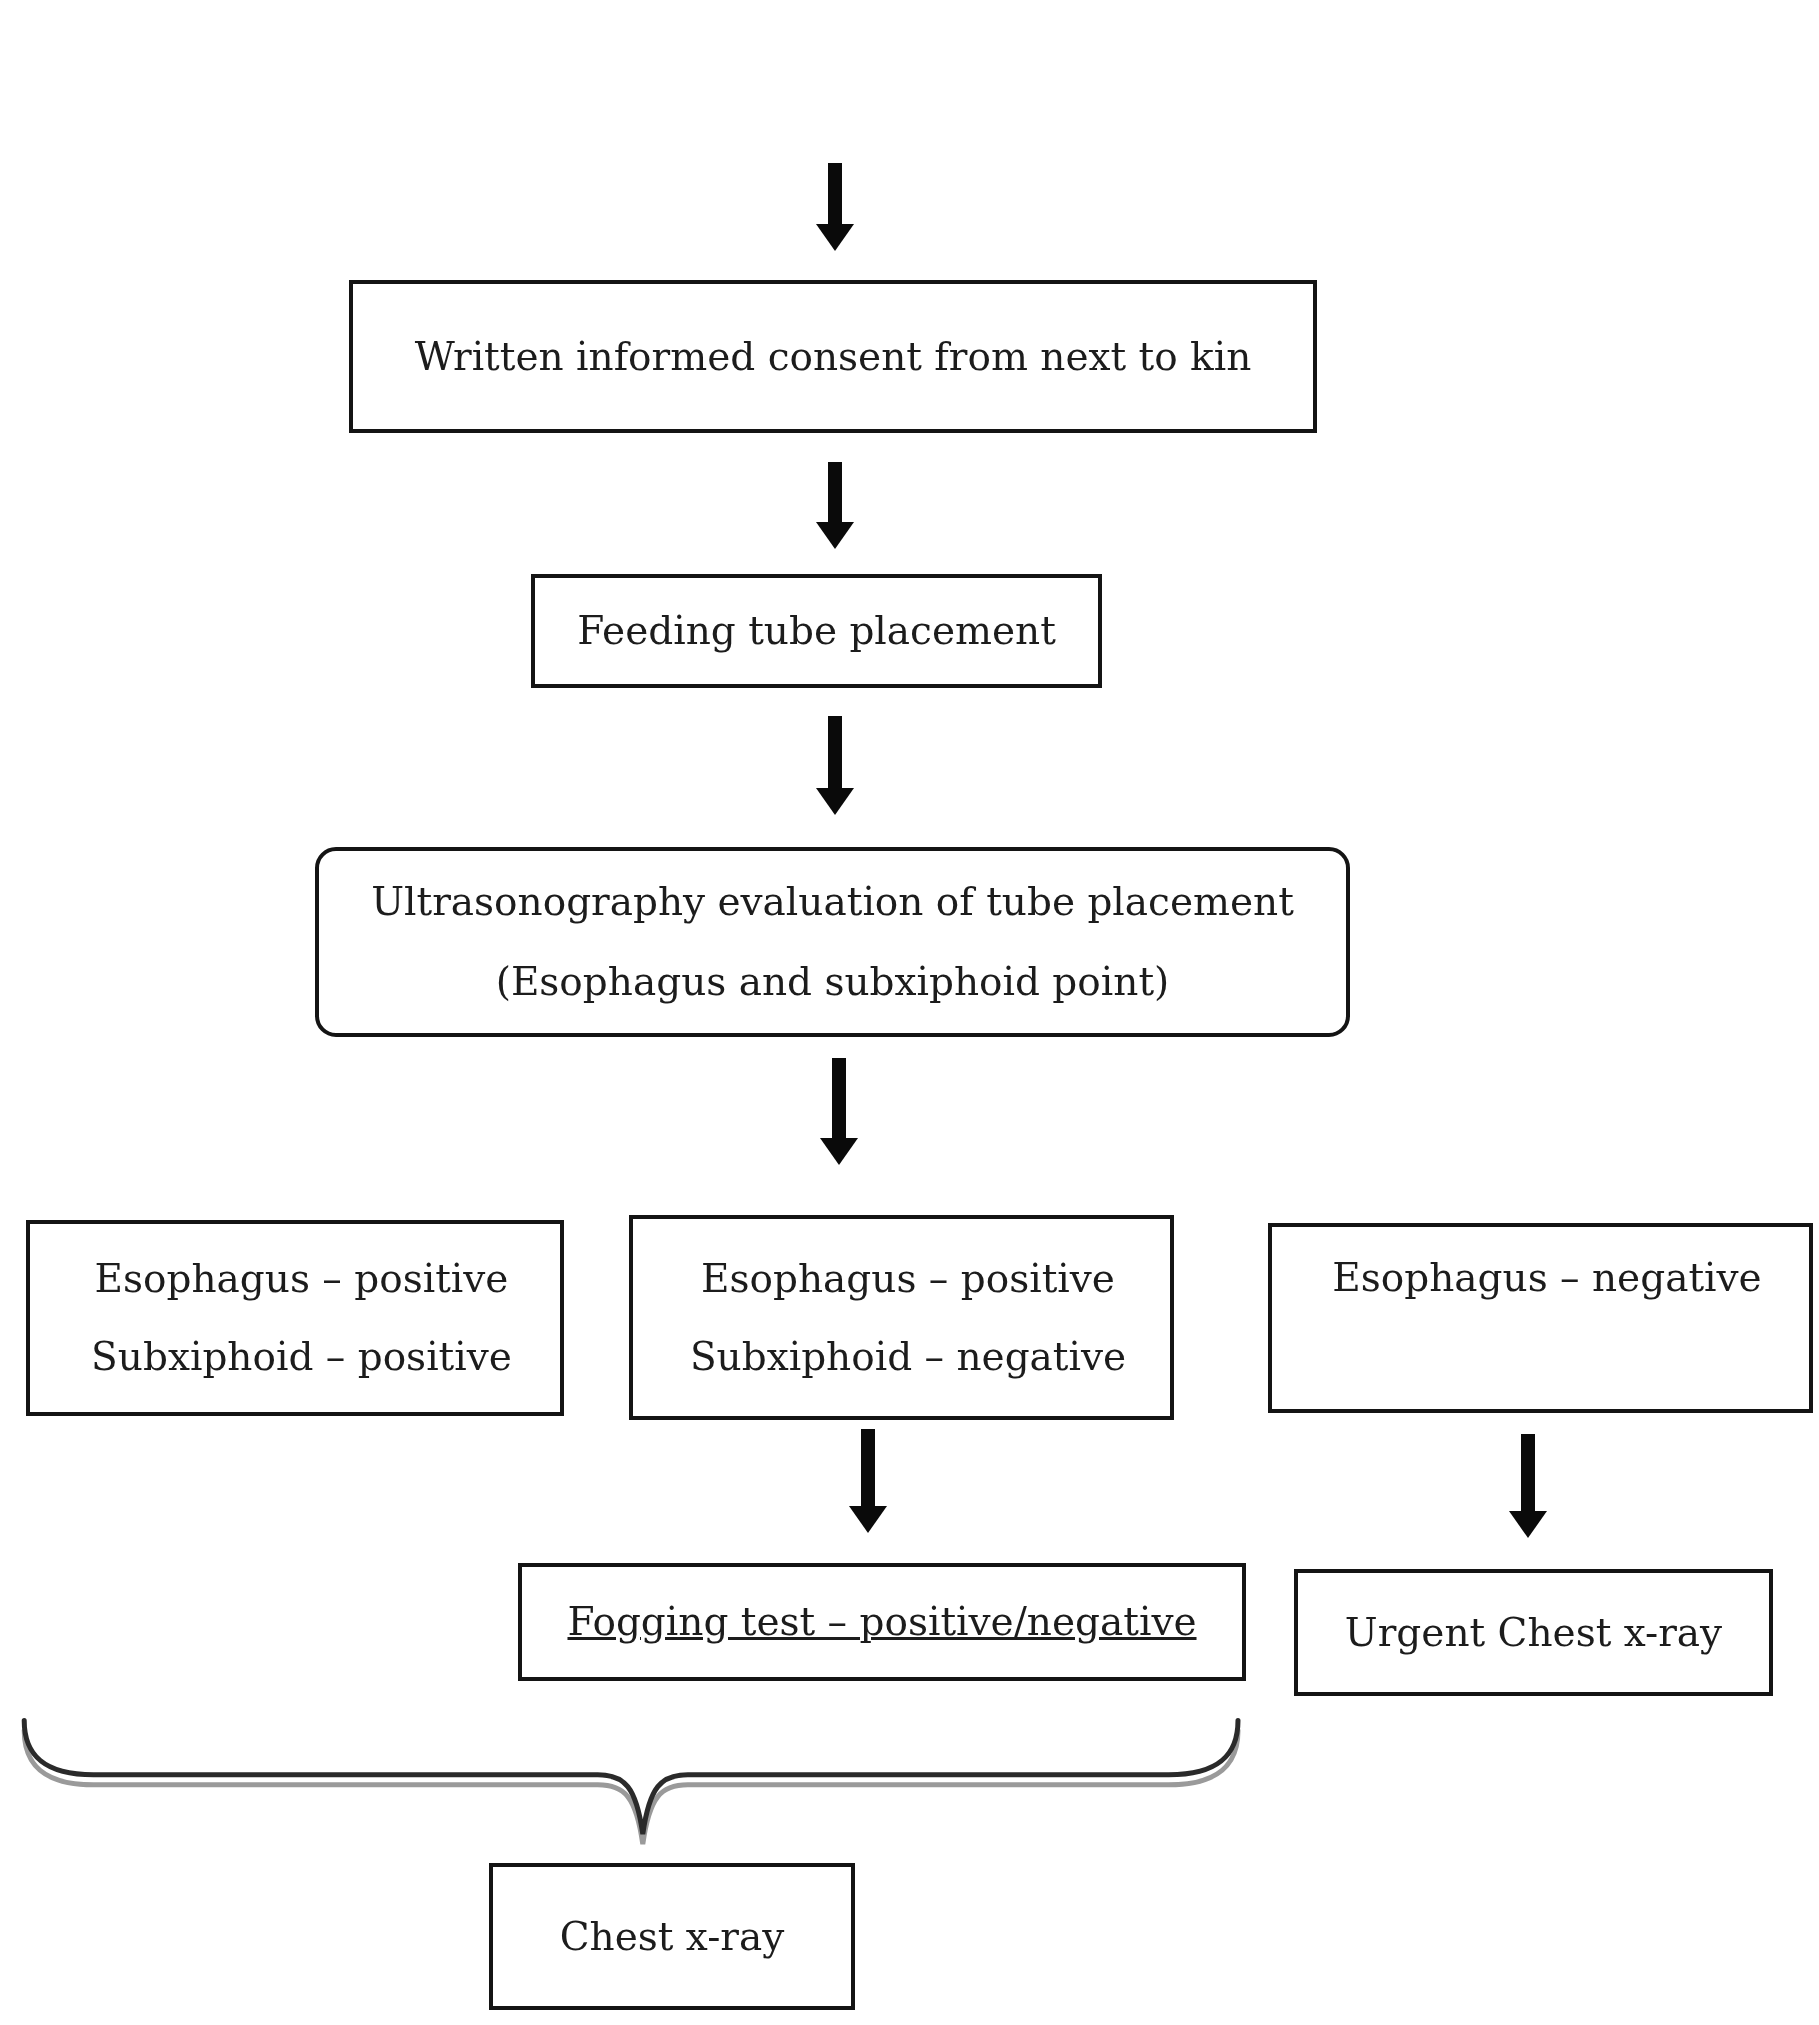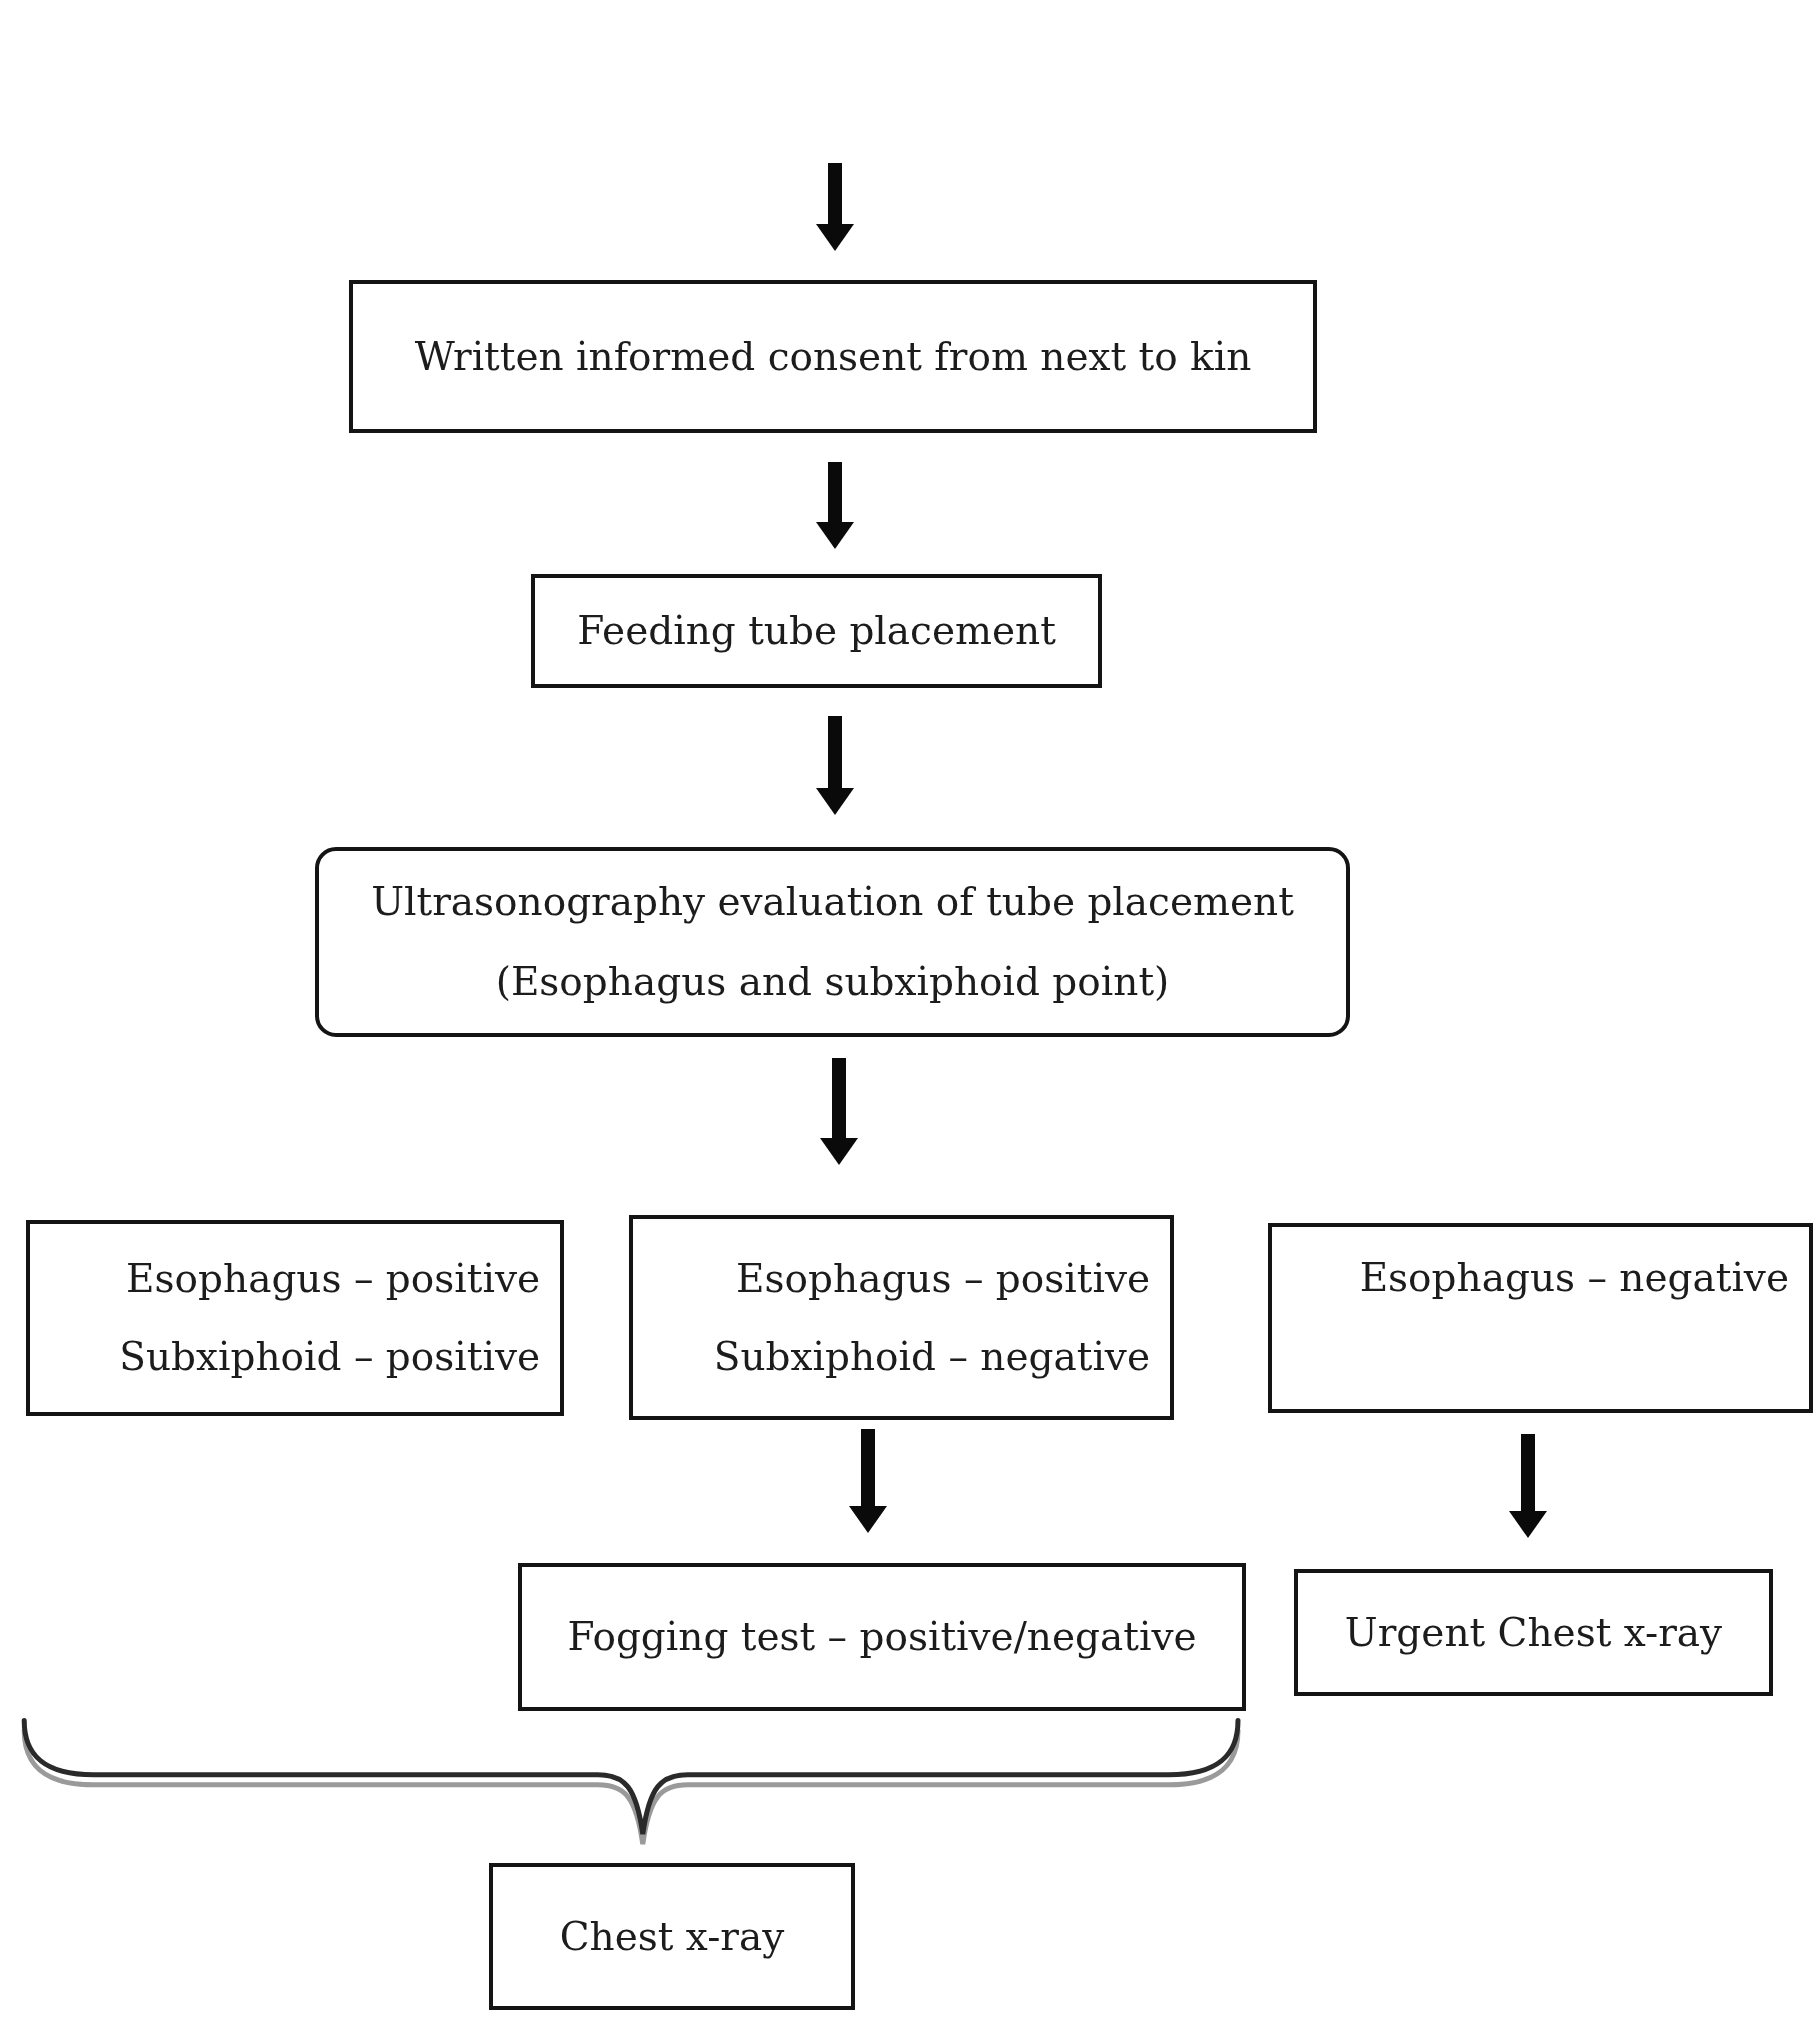--- a/index.html
+++ b/index.html
@@ -19,21 +19,21 @@
     display:flex;
     flex-direction:column;
     align-items:center;
     justify-content:center;
     font-size:39px;
     text-align:center;
   }
   .box span { display:block; line-height:78px; white-space:nowrap; }
   .box.two-line span { line-height:80px; }
   .box.row-box {
-    align-items:flex-end;
+    align-items:center;
     text-align:left;
     padding-left:33px;
     padding-right:20px;
   }
   .box.top-align { justify-content:flex-start; padding-top:11.7px; }
   .arrow { position:absolute; display:flex; flex-direction:column; align-items:center; }
   .arrow .shaft { width:13.4px; background:#0a0a0a; flex:1 1 auto; }
   .arrow .head {
     width:0; height:0;
     border-left:19px solid transparent;
@@ -98,21 +98,21 @@
   <div class="arrow" style="left:849px; top:1429px; height:104px;">
     <div class="shaft"></div>
     <div class="head"></div>
   </div>
 
   <div class="arrow" style="left:1509px; top:1434px; height:104px;">
     <div class="shaft"></div>
     <div class="head"></div>
   </div>
 
-  <div class="box" style="left:518px; top:1563px; width:728px; height:148px;">
+  <div class="box" style="left:518px; top:1563px; width:728px; height:118px;text-decoration:underline;">
     <span>Fogging test – positive/negative</span>
   </div>
 
   <div class="box" style="left:1294px; top:1553px; width:479px; height:127px;margin-top:16px;">
     <span>Urgent Chest x-ray</span>
   </div>
 
   <svg class="brace-svg" width="1819" height="167" viewBox="0 0 2179 200">
     <path d="M 29 27 C 29 68, 52 92, 112 92 L 716 92 C 748 92, 762 106, 770 163
              C 778 106, 792 92, 824 92 L 1400 92 C 1460 92, 1483 68, 1483 27" fill="none" stroke="#9a9a9a" stroke-width="6" stroke-linecap="round" transform="translate(0,6)"></path>

